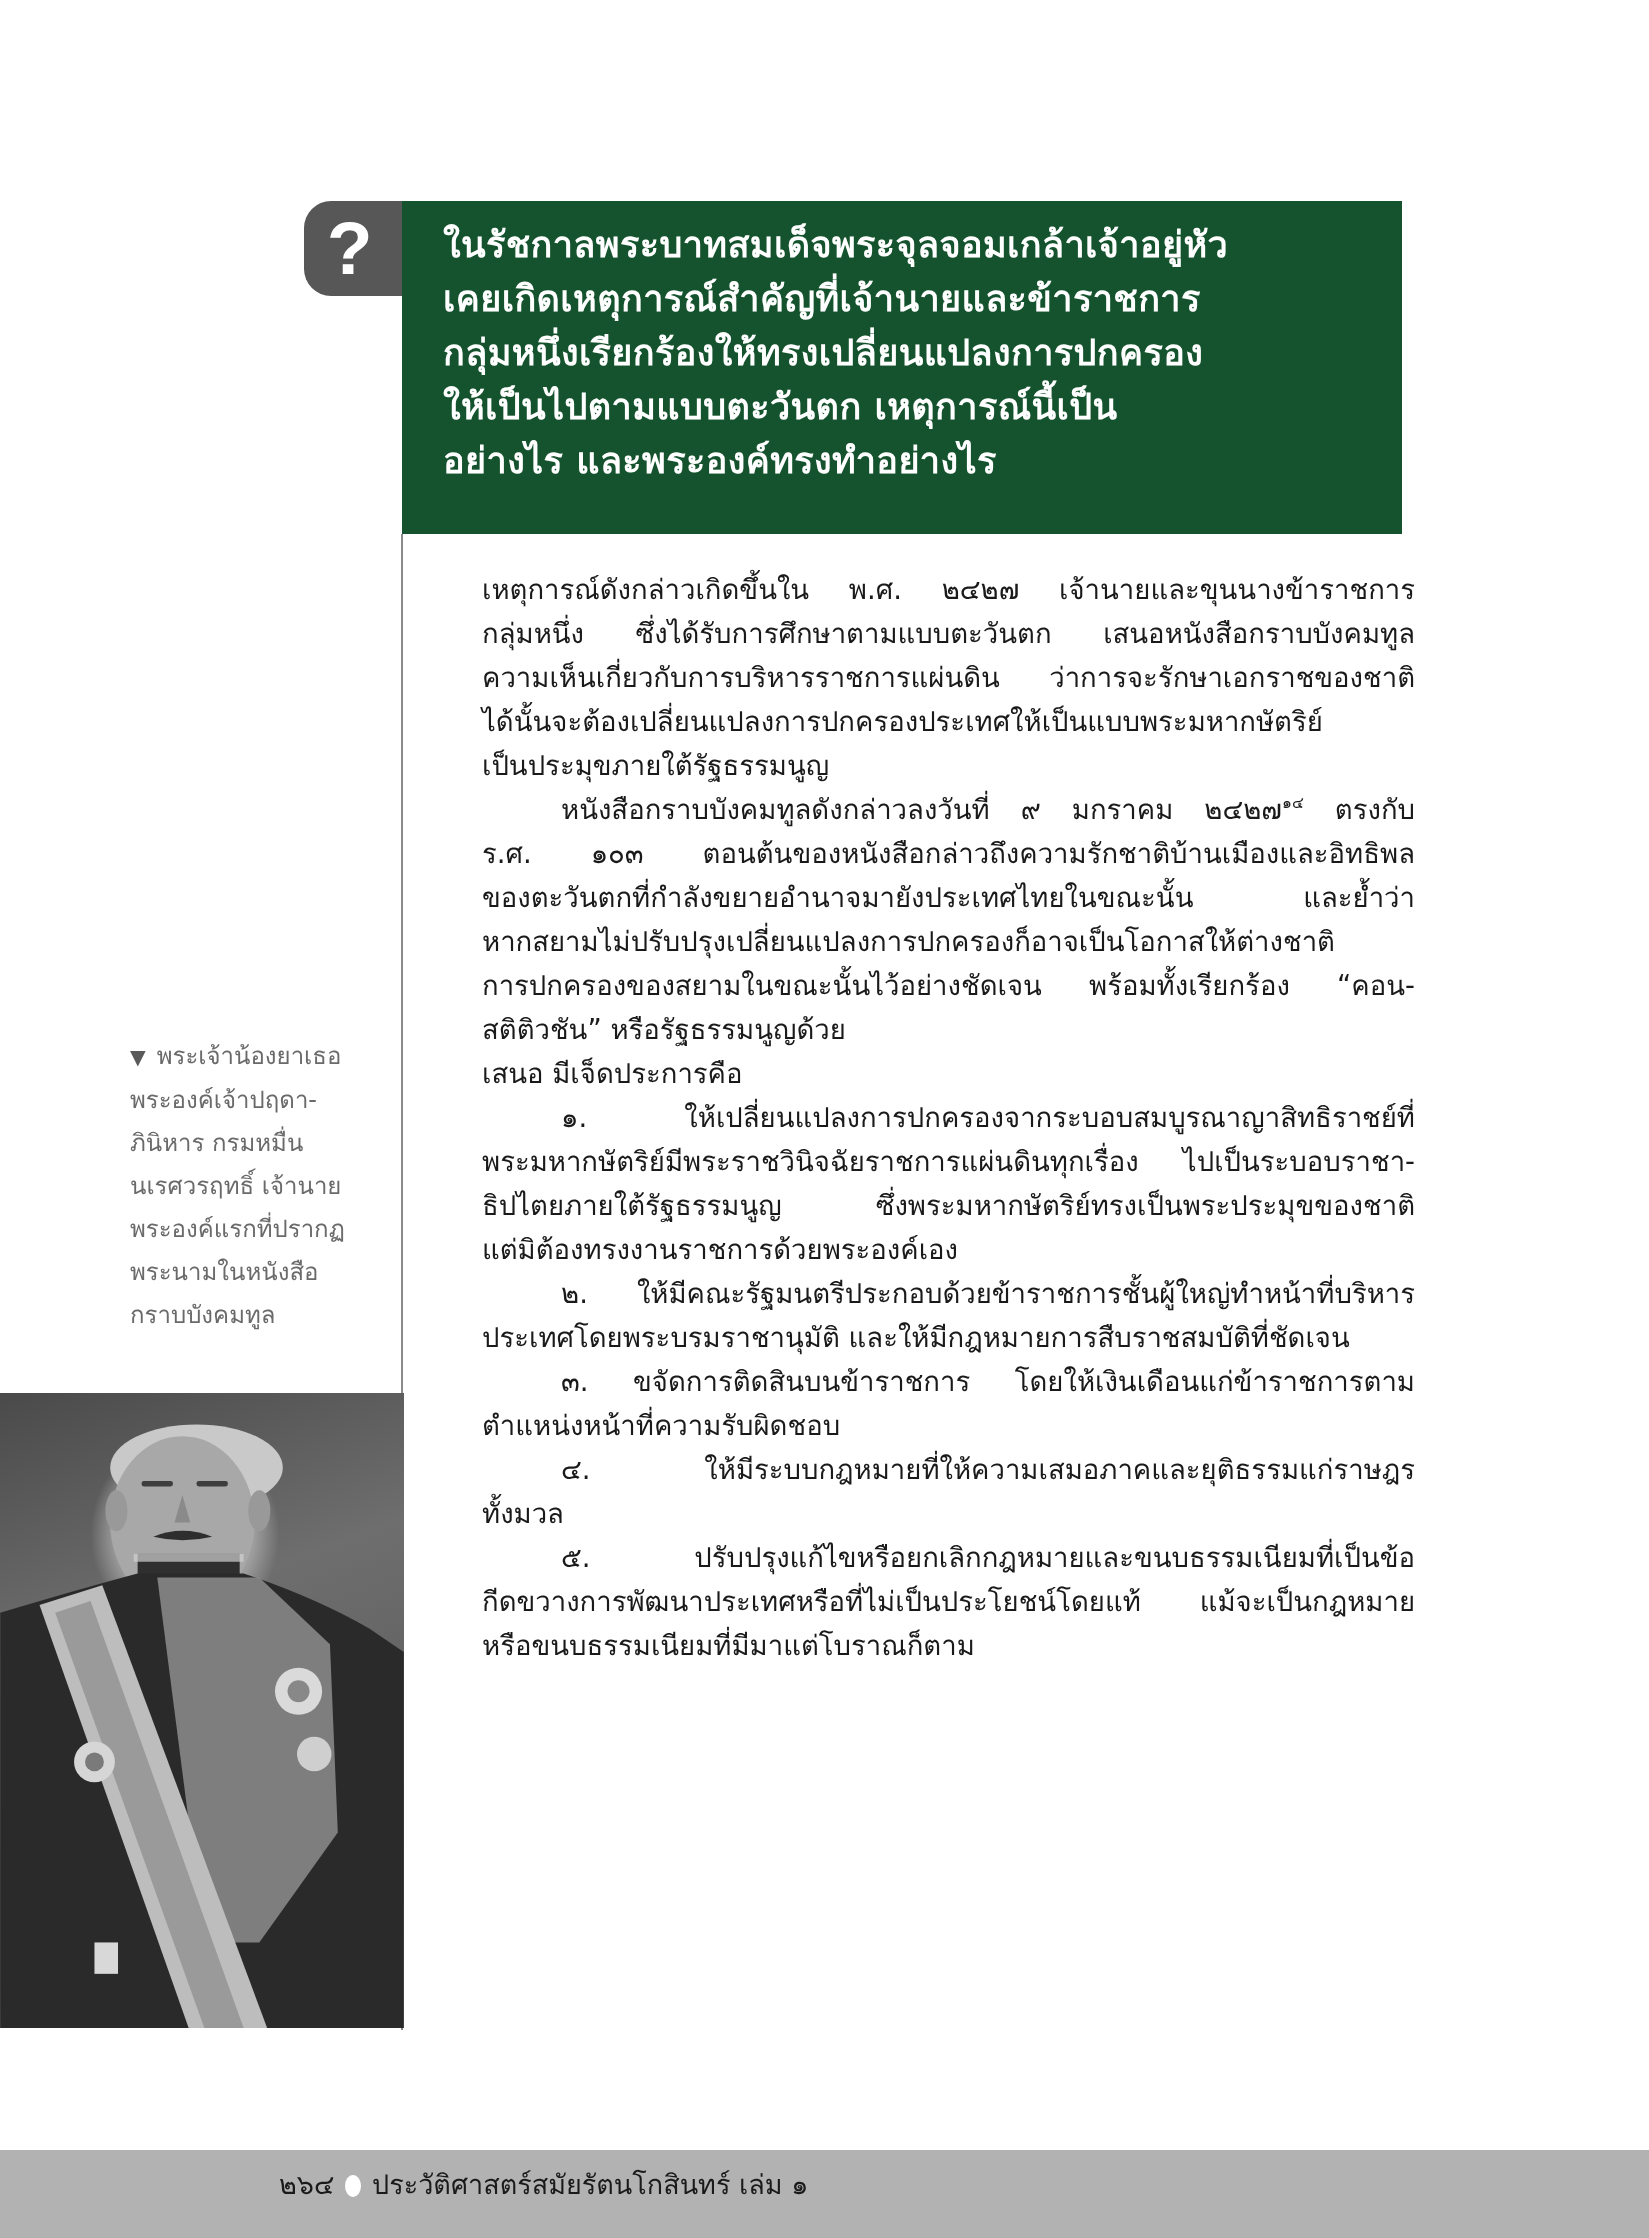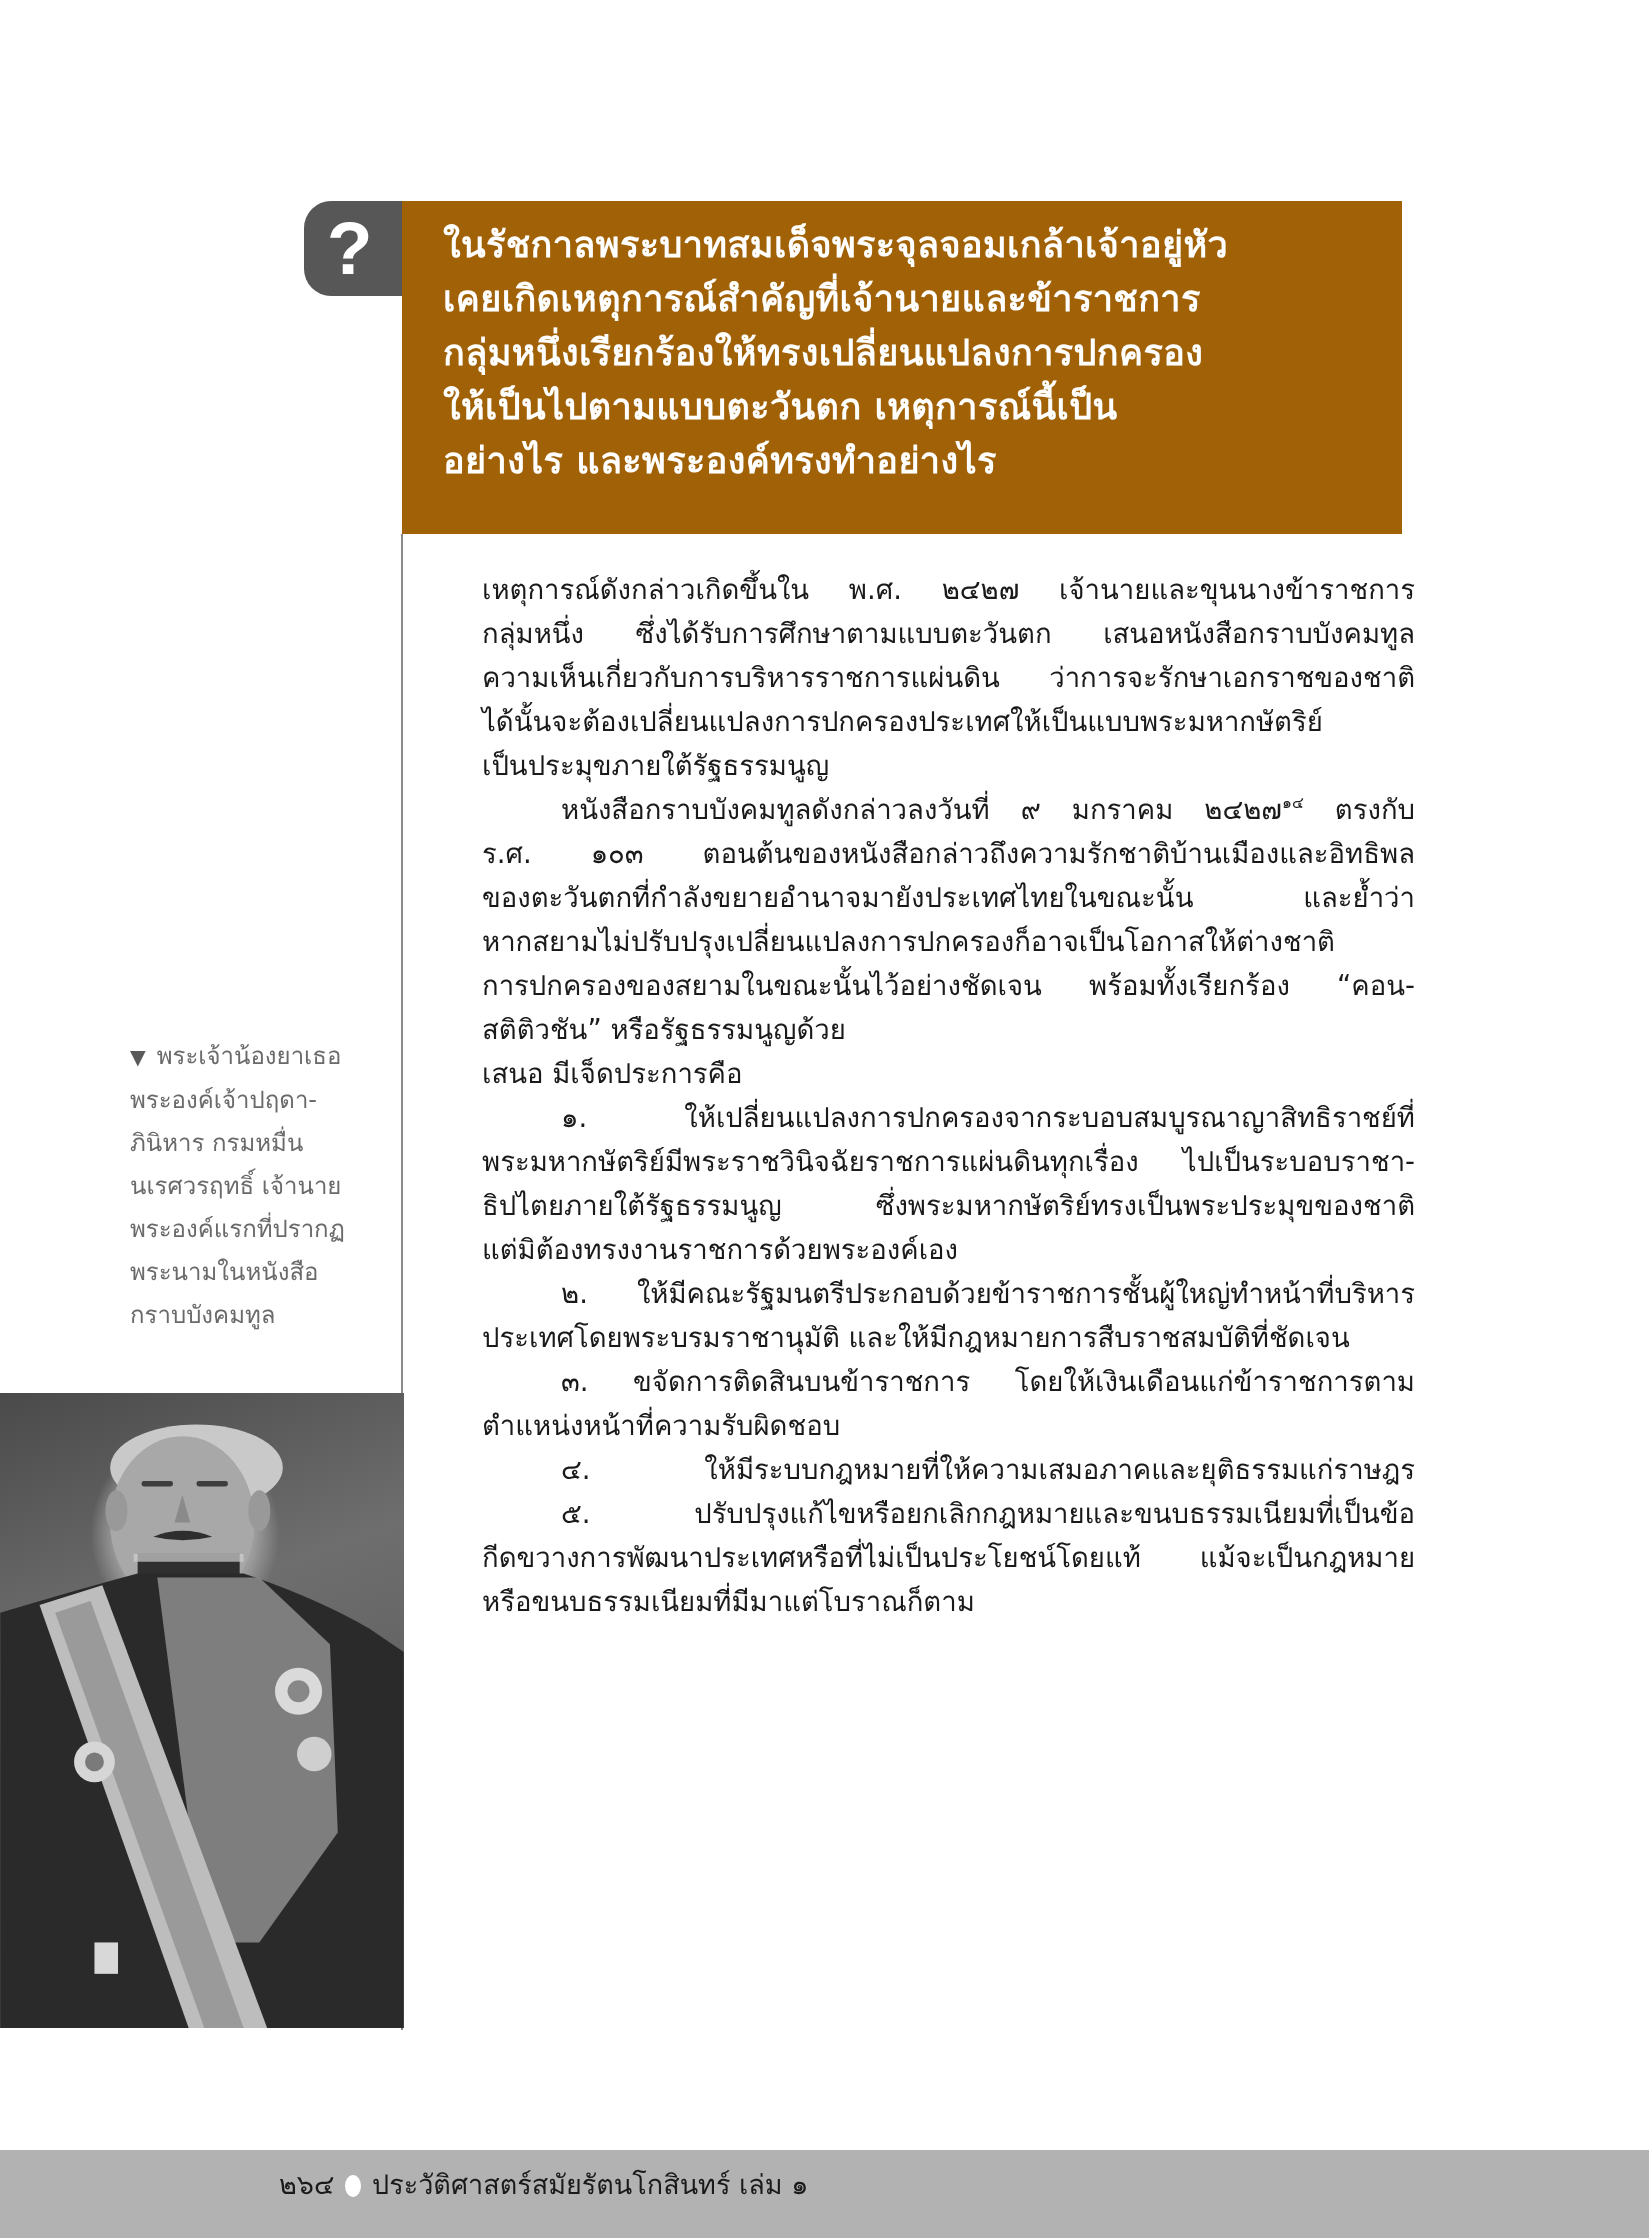--- a/index.html
+++ b/index.html
@@ -13,21 +13,21 @@
     position: absolute; left: 304px; top: 201px; width: 99px; height: 95px;
     background: #575757; border-radius: 27px 0 0 27px;
     display: flex; align-items: center; justify-content: center;
   }
   .qtab span {
     color: #fff; font-family: "Liberation Sans", sans-serif; font-weight: bold;
     font-size: 75px; line-height: 1; margin-right: 7.9px;
   }
   .qbox {
     position: absolute; left: 402px; top: 201px; width: 1000px; height: 333px;
-    background: #a16207; box-sizing: border-box; padding: 17.3px 31px 0 41px;
+    background: #14532d; box-sizing: border-box; padding: 17.3px 31px 0 41px;
   }
   .qbox .qline {
     color: #fff; font-weight: bold; font-size: 36px; line-height: 54px;
     white-space: nowrap; letter-spacing: 0.4px;
   }
   .divider {
     position: absolute; left: 401px; top: 534px; width: 2.4px; height: 1496px;
     background: #8a8a8a;
   }
   .body-text {
@@ -99,20 +99,21 @@
   <div class="line last">เสนอ มีเจ็ดประการคือ</div>
   <div class="line indent">๑. ให้เปลี่ยนแปลงการปกครองจากระบอบสมบูรณาญาสิทธิราชย์ที่</div>
   <div class="line">พระมหากษัตริย์มีพระราชวินิจฉัยราชการแผ่นดินทุกเรื่อง ไปเป็นระบอบราชา-</div>
   <div class="line">ธิปไตยภายใต้รัฐธรรมนูญ ซึ่งพระมหากษัตริย์ทรงเป็นพระประมุขของชาติ</div>
   <div class="line last">แต่มิต้องทรงงานราชการด้วยพระองค์เอง</div>
   <div class="line indent">๒. ให้มีคณะรัฐมนตรีประกอบด้วยข้าราชการชั้นผู้ใหญ่ทำหน้าที่บริหาร</div>
   <div class="line last">ประเทศโดยพระบรมราชานุมัติ และให้มีกฎหมายการสืบราชสมบัติที่ชัดเจน</div>
   <div class="line indent">๓. ขจัดการติดสินบนข้าราชการ โดยให้เงินเดือนแก่ข้าราชการตาม</div>
   <div class="line last">ตำแหน่งหน้าที่ความรับผิดชอบ</div>
   <div class="line indent">๔. ให้มีระบบกฎหมายที่ให้ความเสมอภาคและยุติธรรมแก่ราษฎร</div>
+  <div class="line last">ทั้งมวล</div>
   <div class="line indent">๕. ปรับปรุงแก้ไขหรือยกเลิกกฎหมายและขนบธรรมเนียมที่เป็นข้อ</div>
   <div class="line">กีดขวางการพัฒนาประเทศหรือที่ไม่เป็นประโยชน์โดยแท้ แม้จะเป็นกฎหมาย</div>
   <div class="line last">หรือขนบธรรมเนียมที่มีมาแต่โบราณก็ตาม</div>
 </div>
 
 <div class="caption">
   <div><span class="tri">▼</span><span>พระเจ้าน้องยาเธอ</span></div>
   <div>พระองค์เจ้าปฤดา-</div>
   <div>ภินิหาร กรมหมื่น</div>
   <div>นเรศวรฤทธิ์ เจ้านาย</div>

